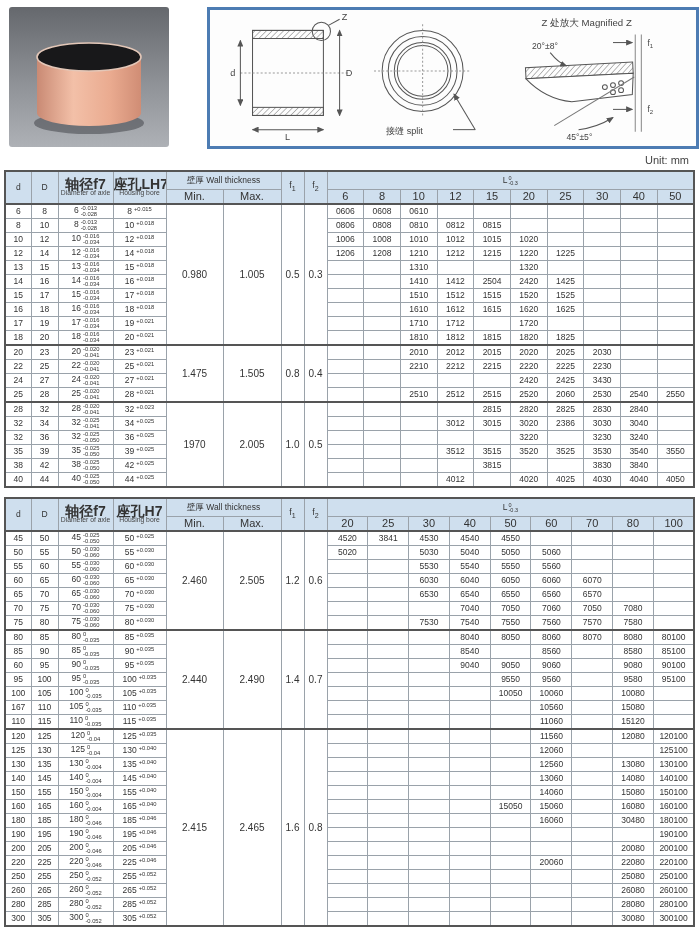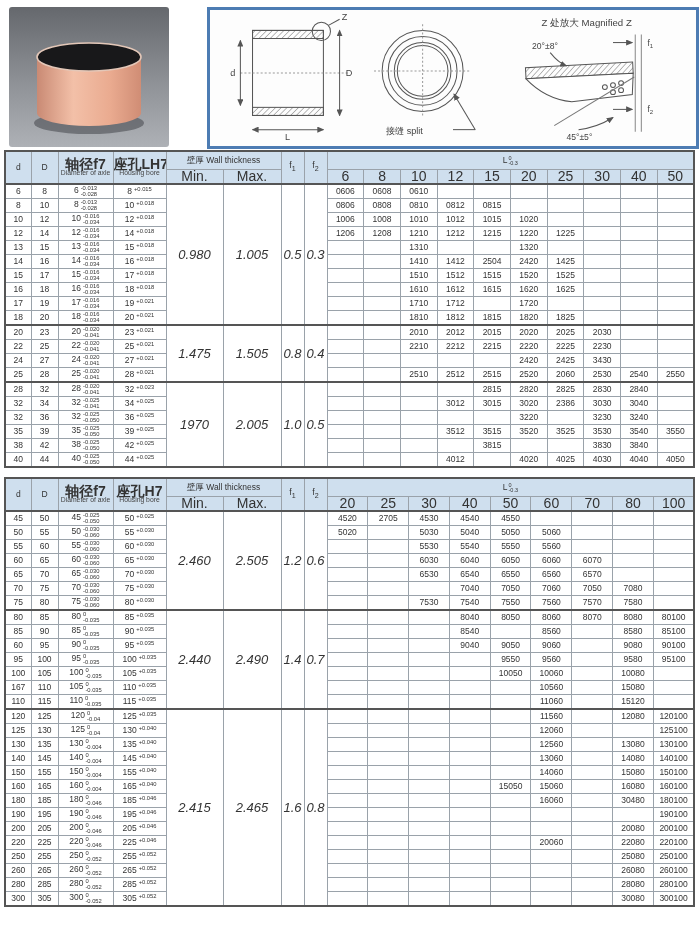--- a/index.html
+++ b/index.html
@@ -9,25 +9,25 @@
   .topbar{display:flex;align-items:flex-start;padding:7px 4px 0 9px;height:150px;box-sizing:border-box;}
   .photo{width:160px;height:140px;flex:0 0 auto;}
   .panel{margin-left:38px;width:486px;height:136px;border:3px solid #4d7cb3;background:#fdfdfd;flex:0 0 auto;}
   .unitline{height:20px;text-align:right;padding-right:10px;font-size:11px;color:#444;line-height:20px;}
   
   .twrap{margin:0 4px 9px 4px;}
   table.dim{border-collapse:collapse;table-layout:fixed;width:691px;border:2px solid #555;}
   table.dim th,table.dim td{border:1px solid #9aa2aa;padding:0;text-align:center;vertical-align:middle;
       font-size:8.5px;line-height:9px;color:#333;font-weight:normal;overflow:hidden;white-space:nowrap;}
   table.dim thead th{background:#cfdfee;height:17px;}
-  table.dim thead tr.sub th{height:13px;font-size:14px;}
+  table.dim thead tr.sub th{height:13px;font-size:11px;}
   table.dim tbody td{height:13px;background:#fff;}
   table.dim .zh{font-size:14px;line-height:9px;font-weight:bold;}
   table.dim .en{font-size:6.8px;line-height:7px;color:#444;}
-  table.dim td.big{font-size:13px;font-style:italic;}
+  table.dim td.big{font-size:10px;}
   .stk{display:inline-flex;flex-direction:column;align-items:flex-start;font-size:5.8px;line-height:5.2px;
        margin-left:2px;vertical-align:middle;}
   .stk i{font-style:normal;}
   .supt{font-size:5.8px;vertical-align:top;position:relative;top:-2px;margin-left:2px;}
   .nom{font-size:8.5px;}
   tr.gs td{border-top:2px solid #555;}
   .Ltol{display:inline-flex;flex-direction:column;align-items:flex-start;font-size:5.5px;line-height:5px;
         margin-left:1px;vertical-align:middle;}
   .Ltol i{font-style:normal;}
   svg text{font-family:"Liberation Sans",sans-serif;}
@@ -120,20 +120,21 @@
         <path d="M364,116 Q382,114 398,104" marker-end="url(#ar)"></path>
       </g>
       <text x="372" y="14" font-size="9.5" fill="#444" text-anchor="middle">Z 处放大  Magnified Z</text>
       <text x="318" y="36" font-size="8.5" fill="#444">20°±8°</text>
       <text x="352" y="126" font-size="8.5" fill="#444">45°±5°</text>
       <text x="432" y="33" font-size="8.5" fill="#444">f<tspan font-size="6" dy="2">1</tspan></text>
       <text x="432" y="99" font-size="8.5" fill="#444">f<tspan font-size="6" dy="2">2</tspan></text>
     </svg>
   </div>
 
+  <div class="unitline">Unit:  mm</div>
 
   <div class="twrap" id="table1">
       <table class="dim">
         <colgroup>
           <col style="width:26px">
           <col style="width:27px">
           <col style="width:55px">
           <col style="width:53px">
           <col style="width:57px">
           <col style="width:58px">
@@ -643,21 +644,21 @@
         <td><span class="nom">45</span><span class="stk">
                 <i>-0.025</i>
                 <i>-0.050</i>
               </span></td>
         <td><span class="nom">50</span><span class="supt">+0.025</span></td>
             <td class="big" rowspan="7">2.460</td>
                  <td class="big" rowspan="7">2.505</td>
                  <td class="big" rowspan="7">1.2</td>
                  <td class="big" rowspan="7">0.6</td>
             <td>4520</td>
-            <td>2705</td>
+            <td>3841</td>
             <td>4530</td>
             <td>4540</td>
             <td>4550</td>
             <td></td>
             <td></td>
             <td></td>
             <td></td>
           </tr>
           <tr>
         <td>50</td>

